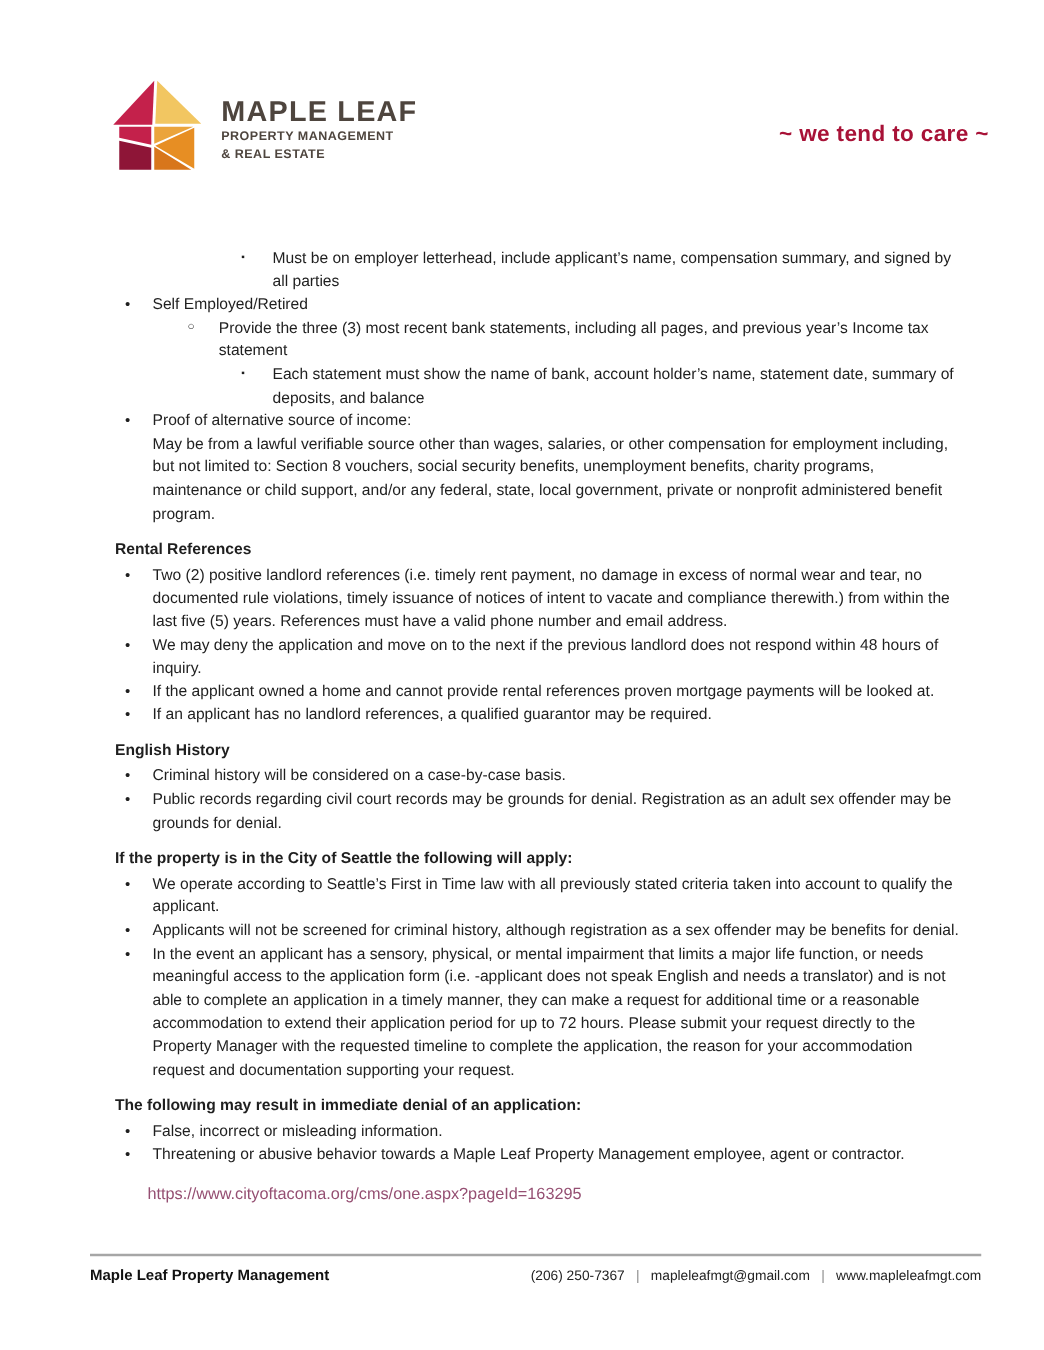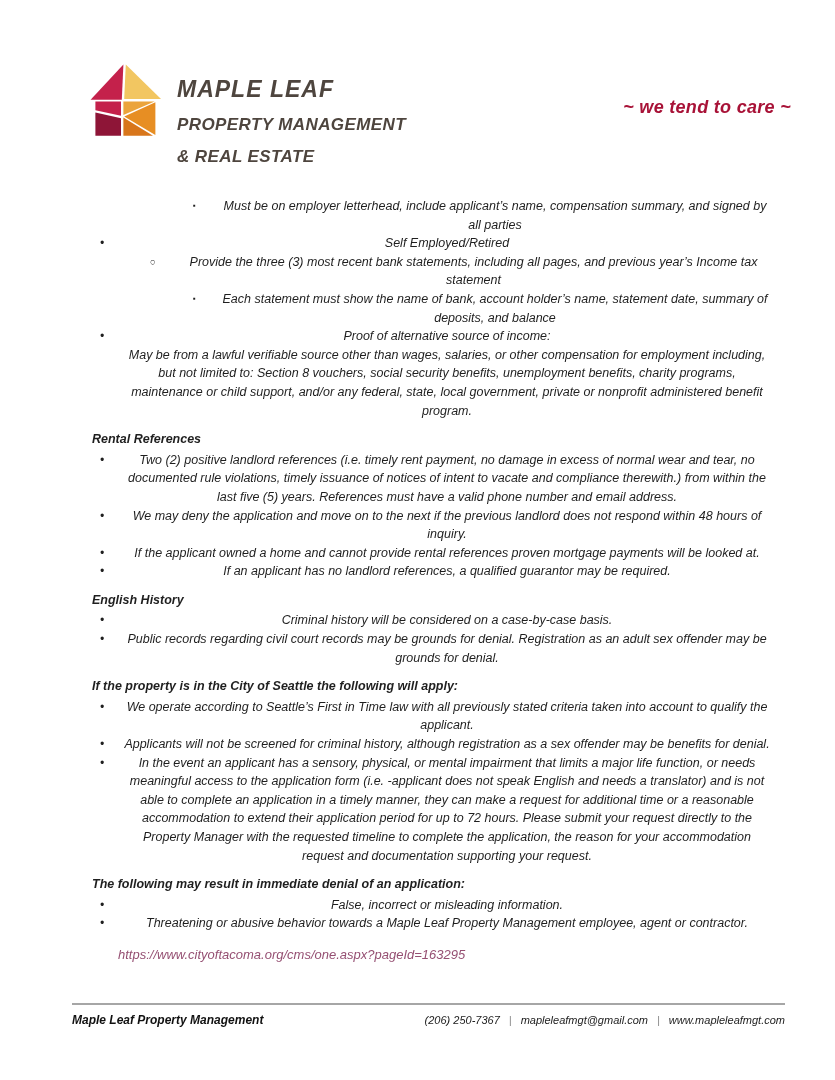--- a/index.html
+++ b/index.html
@@ -3,39 +3,39 @@
 <meta charset="utf-8">
 <style>
   :root{
     --logo_crimson:#C4214B; --logo_maroon:#8E1537; --logo_gold:#F2C661;
     --logo_orange:#E78E23; --logo_orange_dark:#D8761B; --logo_gold_orange:#EBA43C;
     --logo_text:#4E453E; --tagline:#A81237; --link:#954F72; --text:#1F1F1F; --footer_rule:#A6A6A6;
   }
   *{margin:0;padding:0;box-sizing:border-box;}
   html,body{background:#fff;}
   body{font-family:"Liberation Sans", sans-serif;color:var(--text);}
-  .page{position:relative;width:835px;height:1044px;background:#fff;overflow:hidden;font-style:italic;}
+  .page{position:relative;width:835px;height:1044px;background:#fff;overflow:hidden;}
 
   
   .logo{position:absolute;left:85px;top:62px;display:flex;align-items:flex-start;}
   .logo svg{display:block;}
   .logo-textwrap{margin-left:12px;padding-top:16px;}
   .logo-title{font-size:23px;font-weight:bold;letter-spacing:1px;color:var(--logo_text);line-height:1;}
-  .logo-sub{font-size:17px;font-weight:bold;letter-spacing:.4px;color:var(--logo_text);margin-top:15px;line-height:1;}
+  .logo-sub{font-size:10px;font-weight:bold;letter-spacing:.4px;color:var(--logo_text);margin-top:4px;line-height:1;}
   .tagline{position:absolute;right:44px;top:97px;font-size:18px;font-weight:bold;color:var(--tagline);letter-spacing:.3px;}
 
   
   .doc{position:absolute;left:72px;top:197px;width:700px;font-size:12.5px;line-height:18.6px;color:var(--text);}
   .blk{display:flex;align-items:flex-start;}
   .blk.h{display:block;font-weight:bold;margin:10px 0 2px;padding-left:20px;}
   .glyph{flex:0 0 auto;text-align:left;line-height:18.6px;}
   .b1{padding-left:28px;}  .b1 .glyph{width:22px;font-size:12px;}
   .b2{padding-left:78px;}  .b2 .glyph{width:25px;font-size:9.5px;}
   .b3{padding-left:121px;} .b3 .glyph{width:25px;font-size:8px;}
-  .btxt{flex:1;white-space:pre-line;text-align:center;}
+  .btxt{flex:1;white-space:pre-line;}
   .blk.linkrow{margin-top:13px;}
   .doclink{color:var(--link);text-decoration:none;font-size:13px;cursor:pointer;padding-left:46px;}
 
   
   .footer{position:absolute;left:72px;right:50px;top:1003px;border-top:2px solid var(--footer_rule);padding-top:8px;display:flex;justify-content:space-between;align-items:baseline;}
   .footer-company{font-weight:bold;font-size:12px;color:#111;}
   .footer-contact{font-size:11px;color:#222;display:flex;gap:9px;align-items:flex-end;}
   .footer-sep{color:#8a8a8a;}
 </style>
 </head>

